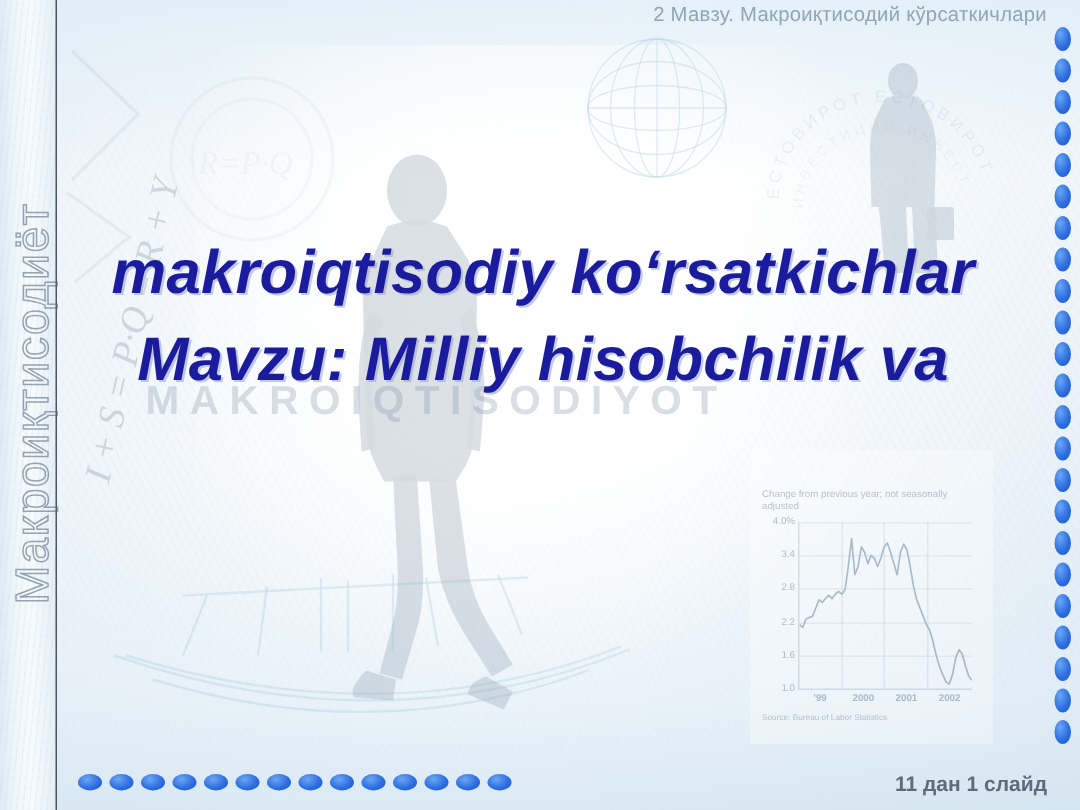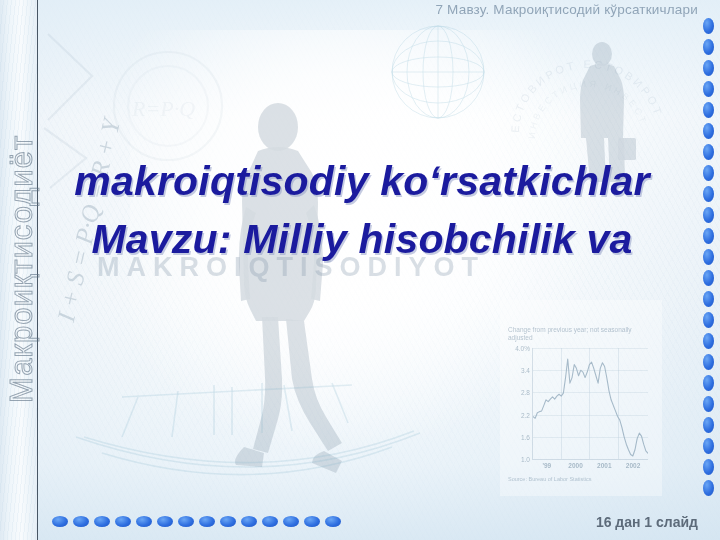--- a/index.html
+++ b/index.html
@@ -405,21 +405,21 @@
   </svg>
 
   <div class="ghost-word">MAKROIQTISODIYOT</div>
   <div class="ghost-formula">I + S = P∙Q = R + Y</div>
 
   <div class="left-band"></div>
   <div class="left-band-streaks"></div>
   <div class="left-rule"></div>
   <div class="vtitle">Макроиқтисодиёт</div>
 
-  <div class="header-text">7 Мавзу. Макроиқтисодий  кўрсаткичлари</div>
+  <div class="header-text">2 Мавзу. Макроиқтисодий  кўрсаткичлари</div>
 
   <div class="chart-clip">
     <div class="chart-sub">Change from previous year;
 not seasonally adjusted</div>
     <div class="chart-plot">
       <div class="chart-grid-v" style="left:24%"></div>
       <div class="chart-grid-v" style="left:49%"></div>
       <div class="chart-grid-v" style="left:74%"></div>
       <div class="chart-grid-h" style="top:0%"></div>
       <div class="chart-grid-h" style="top:20%"></div>
@@ -486,15 +486,15 @@
       <div class="dot"></div>
       <div class="dot"></div>
       <div class="dot"></div>
       <div class="dot"></div>
       <div class="dot"></div>
       <div class="dot"></div>
       <div class="dot"></div>
       <div class="dot"></div>
     </div>
 
-  <div class="slide-counter">16 дан 1 слайд</div>
+  <div class="slide-counter">11 дан 1 слайд</div>
 
 </div>
 
 </body></html>

